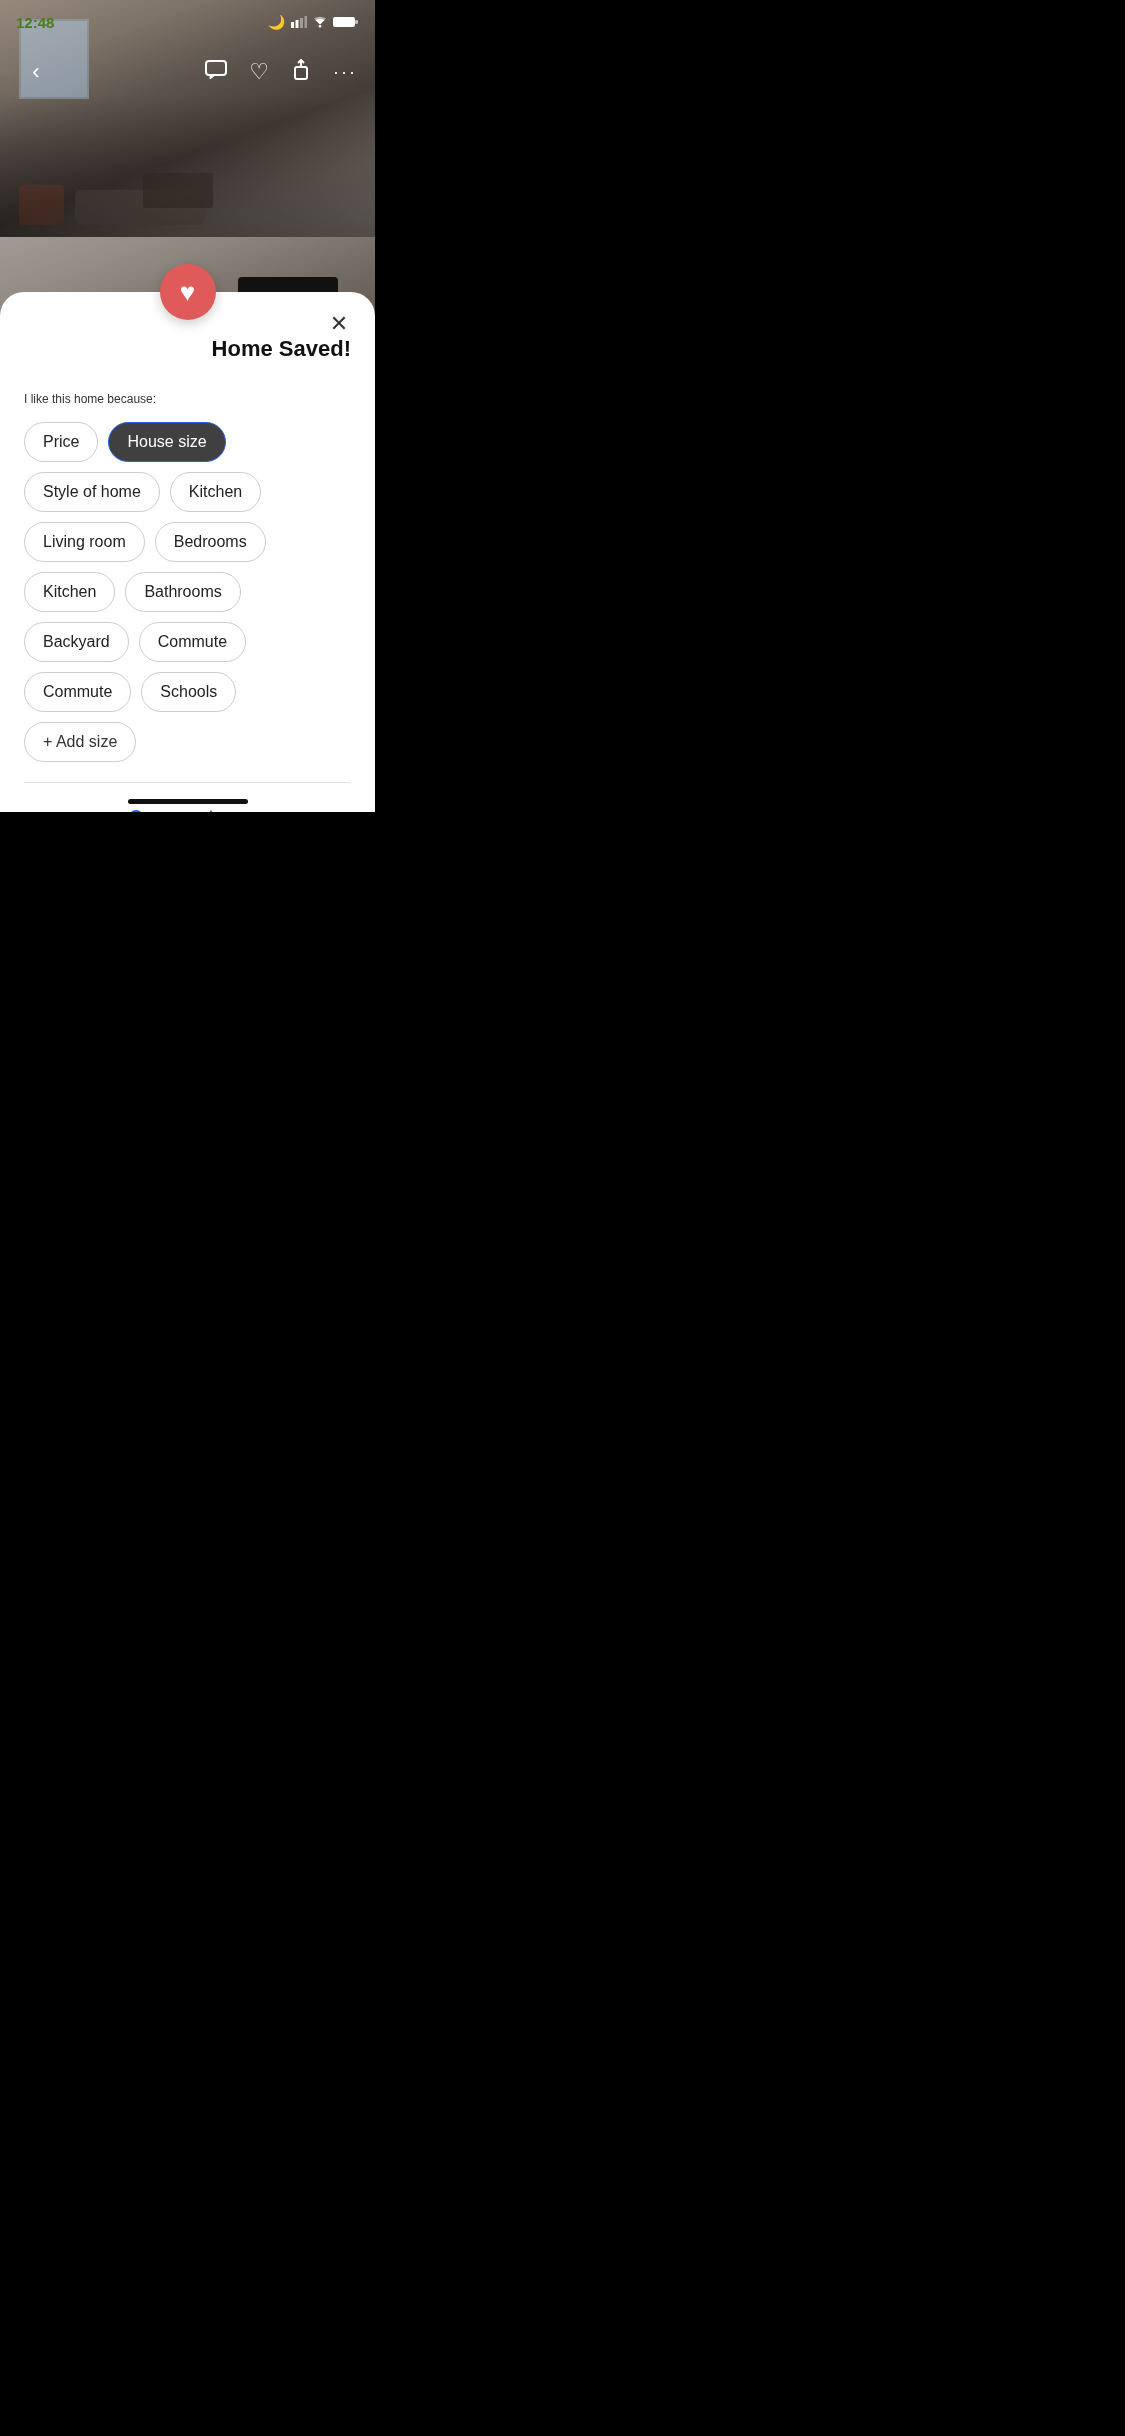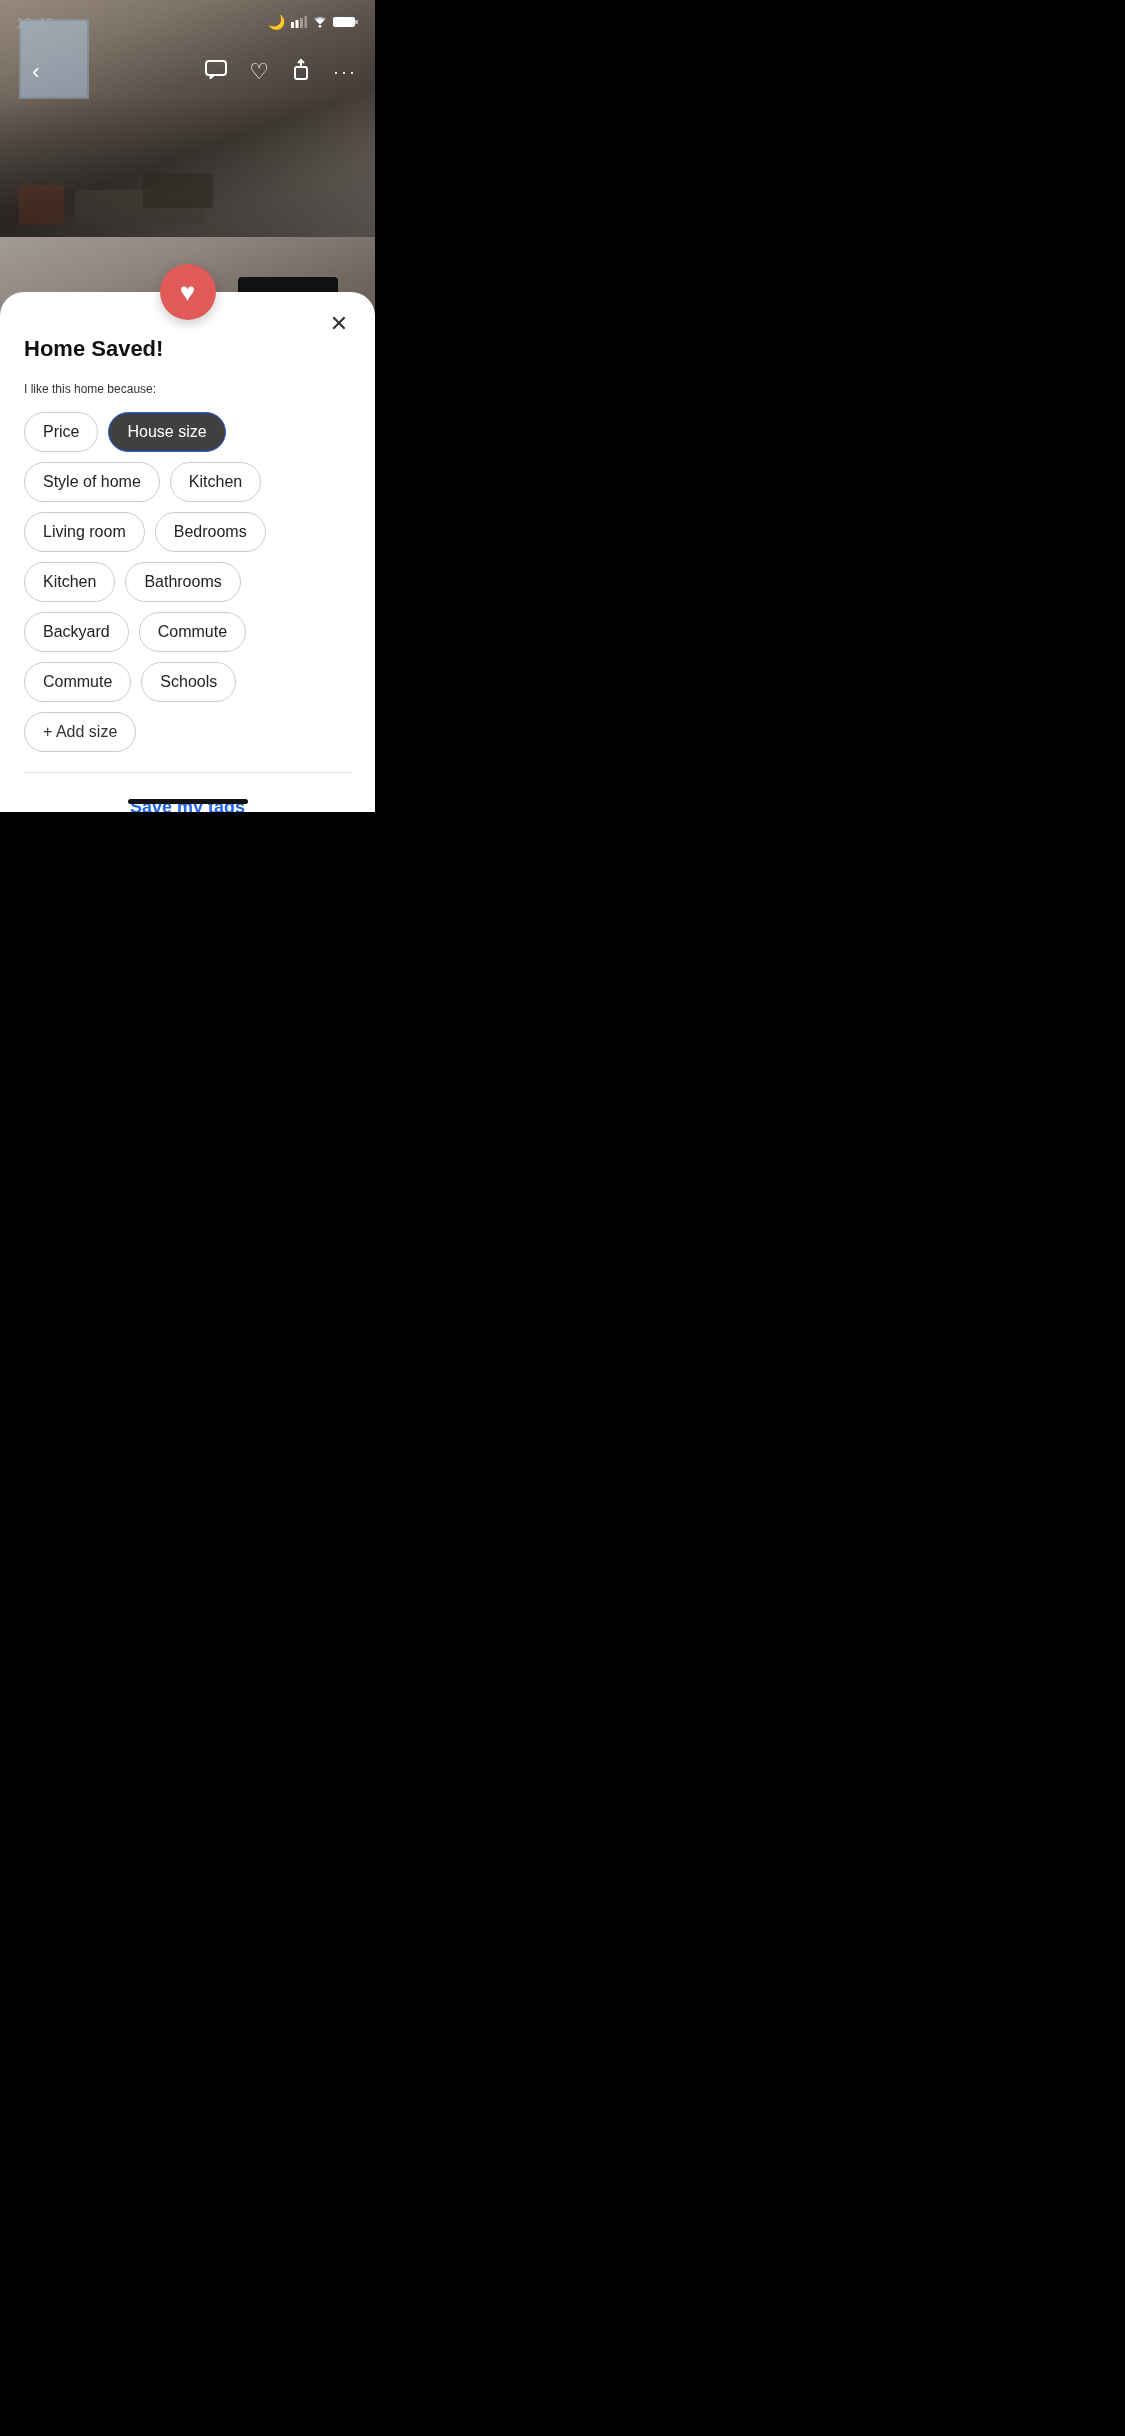--- a/index.html
+++ b/index.html
@@ -87,22 +87,22 @@
       height: 44px;
       display: flex;
       align-items: center;
       justify-content: space-between;
       padding: 0 16px;
       z-index: 10;
     }
 
     .status-time {
       font-size: 15px;
-      font-weight: 400;
-      color: #a3a3a3;
+      font-weight: 700;
+      color: #4d7c0f;
     }
 
     .status-icons {
       display: flex;
       align-items: center;
       gap: 5px;
       color: #fff;
       font-size: 12px;
     }
 
@@ -172,26 +172,26 @@
       position: absolute;
       top: 14px; right: 18px;
       width: 36px; height: 36px;
       display: flex; align-items: center; justify-content: center;
       font-size: 22px;
       color: #333;
       cursor: pointer;
     }
 
     .sheet-title {
-      text-align: left;
+      text-align: right;
       font-size: 22px;
       font-weight: 700;
       color: #111;
       margin-top: 44px;
-      margin-bottom: 20px;
+      margin-bottom: 30px;
     }
 
     .sheet-subtitle {
       font-size: 12px;
       color: #333;
       margin-bottom: 16px;
     }
 
     
     .tags-grid {

